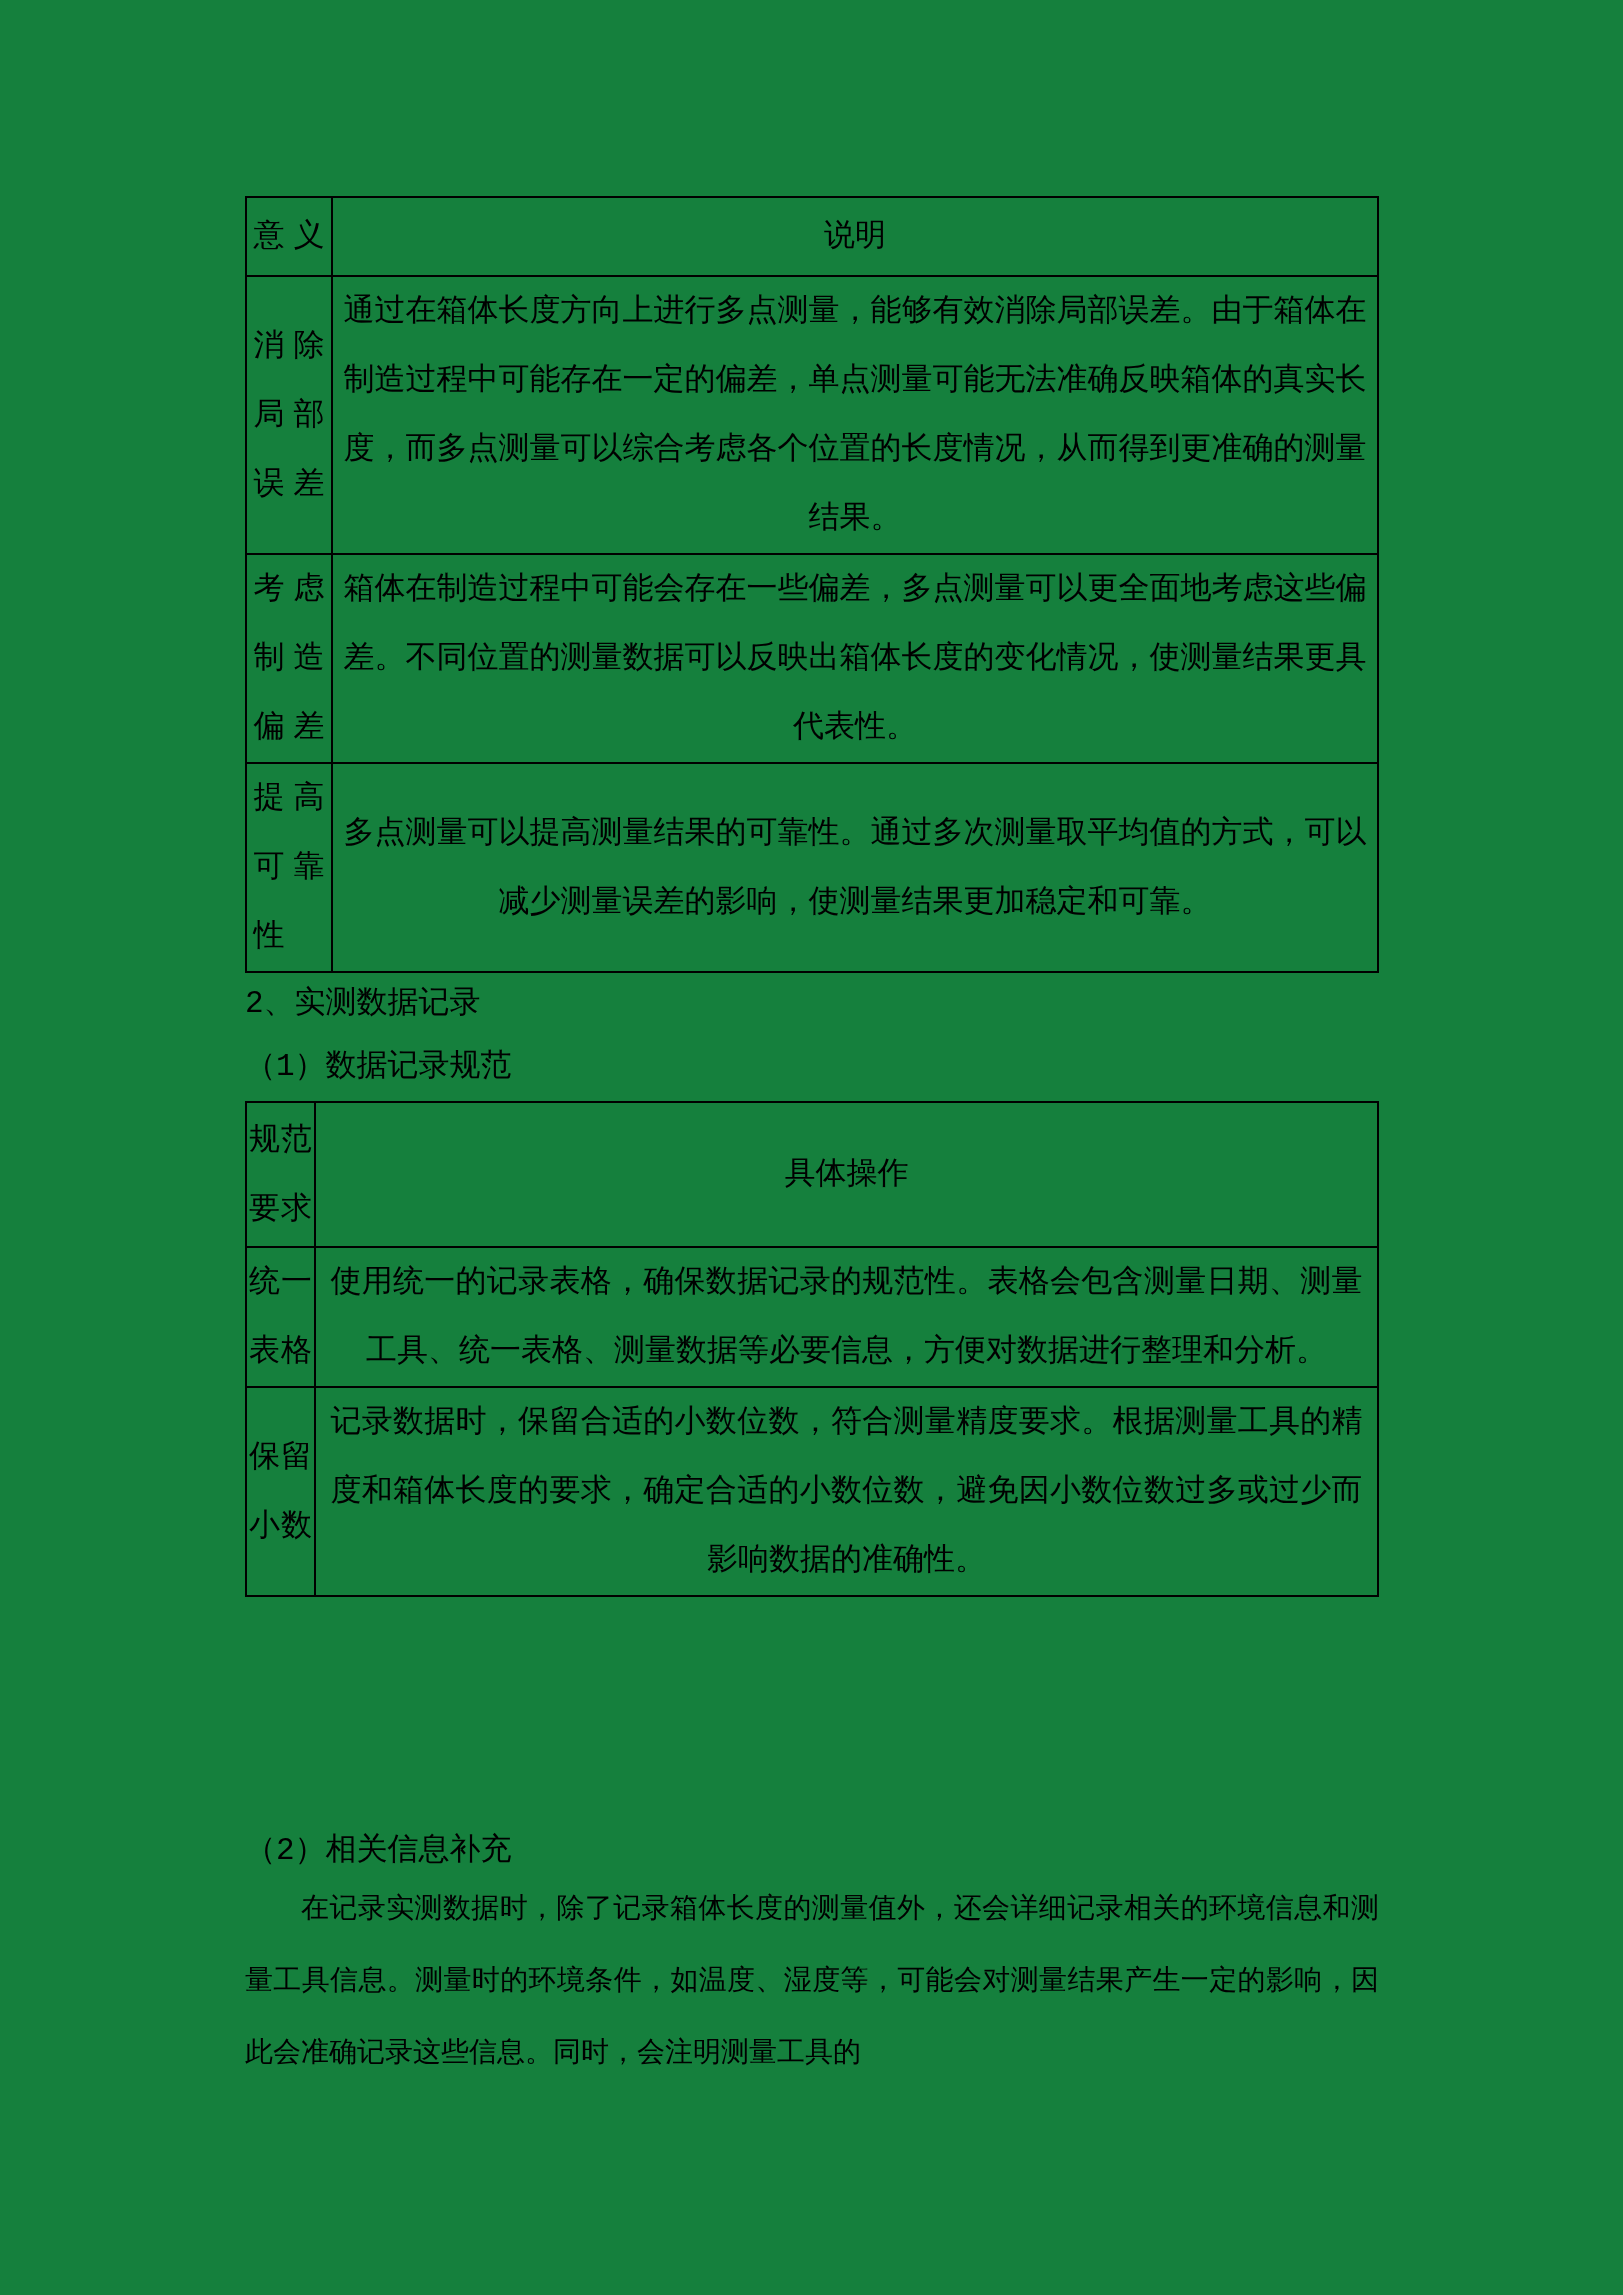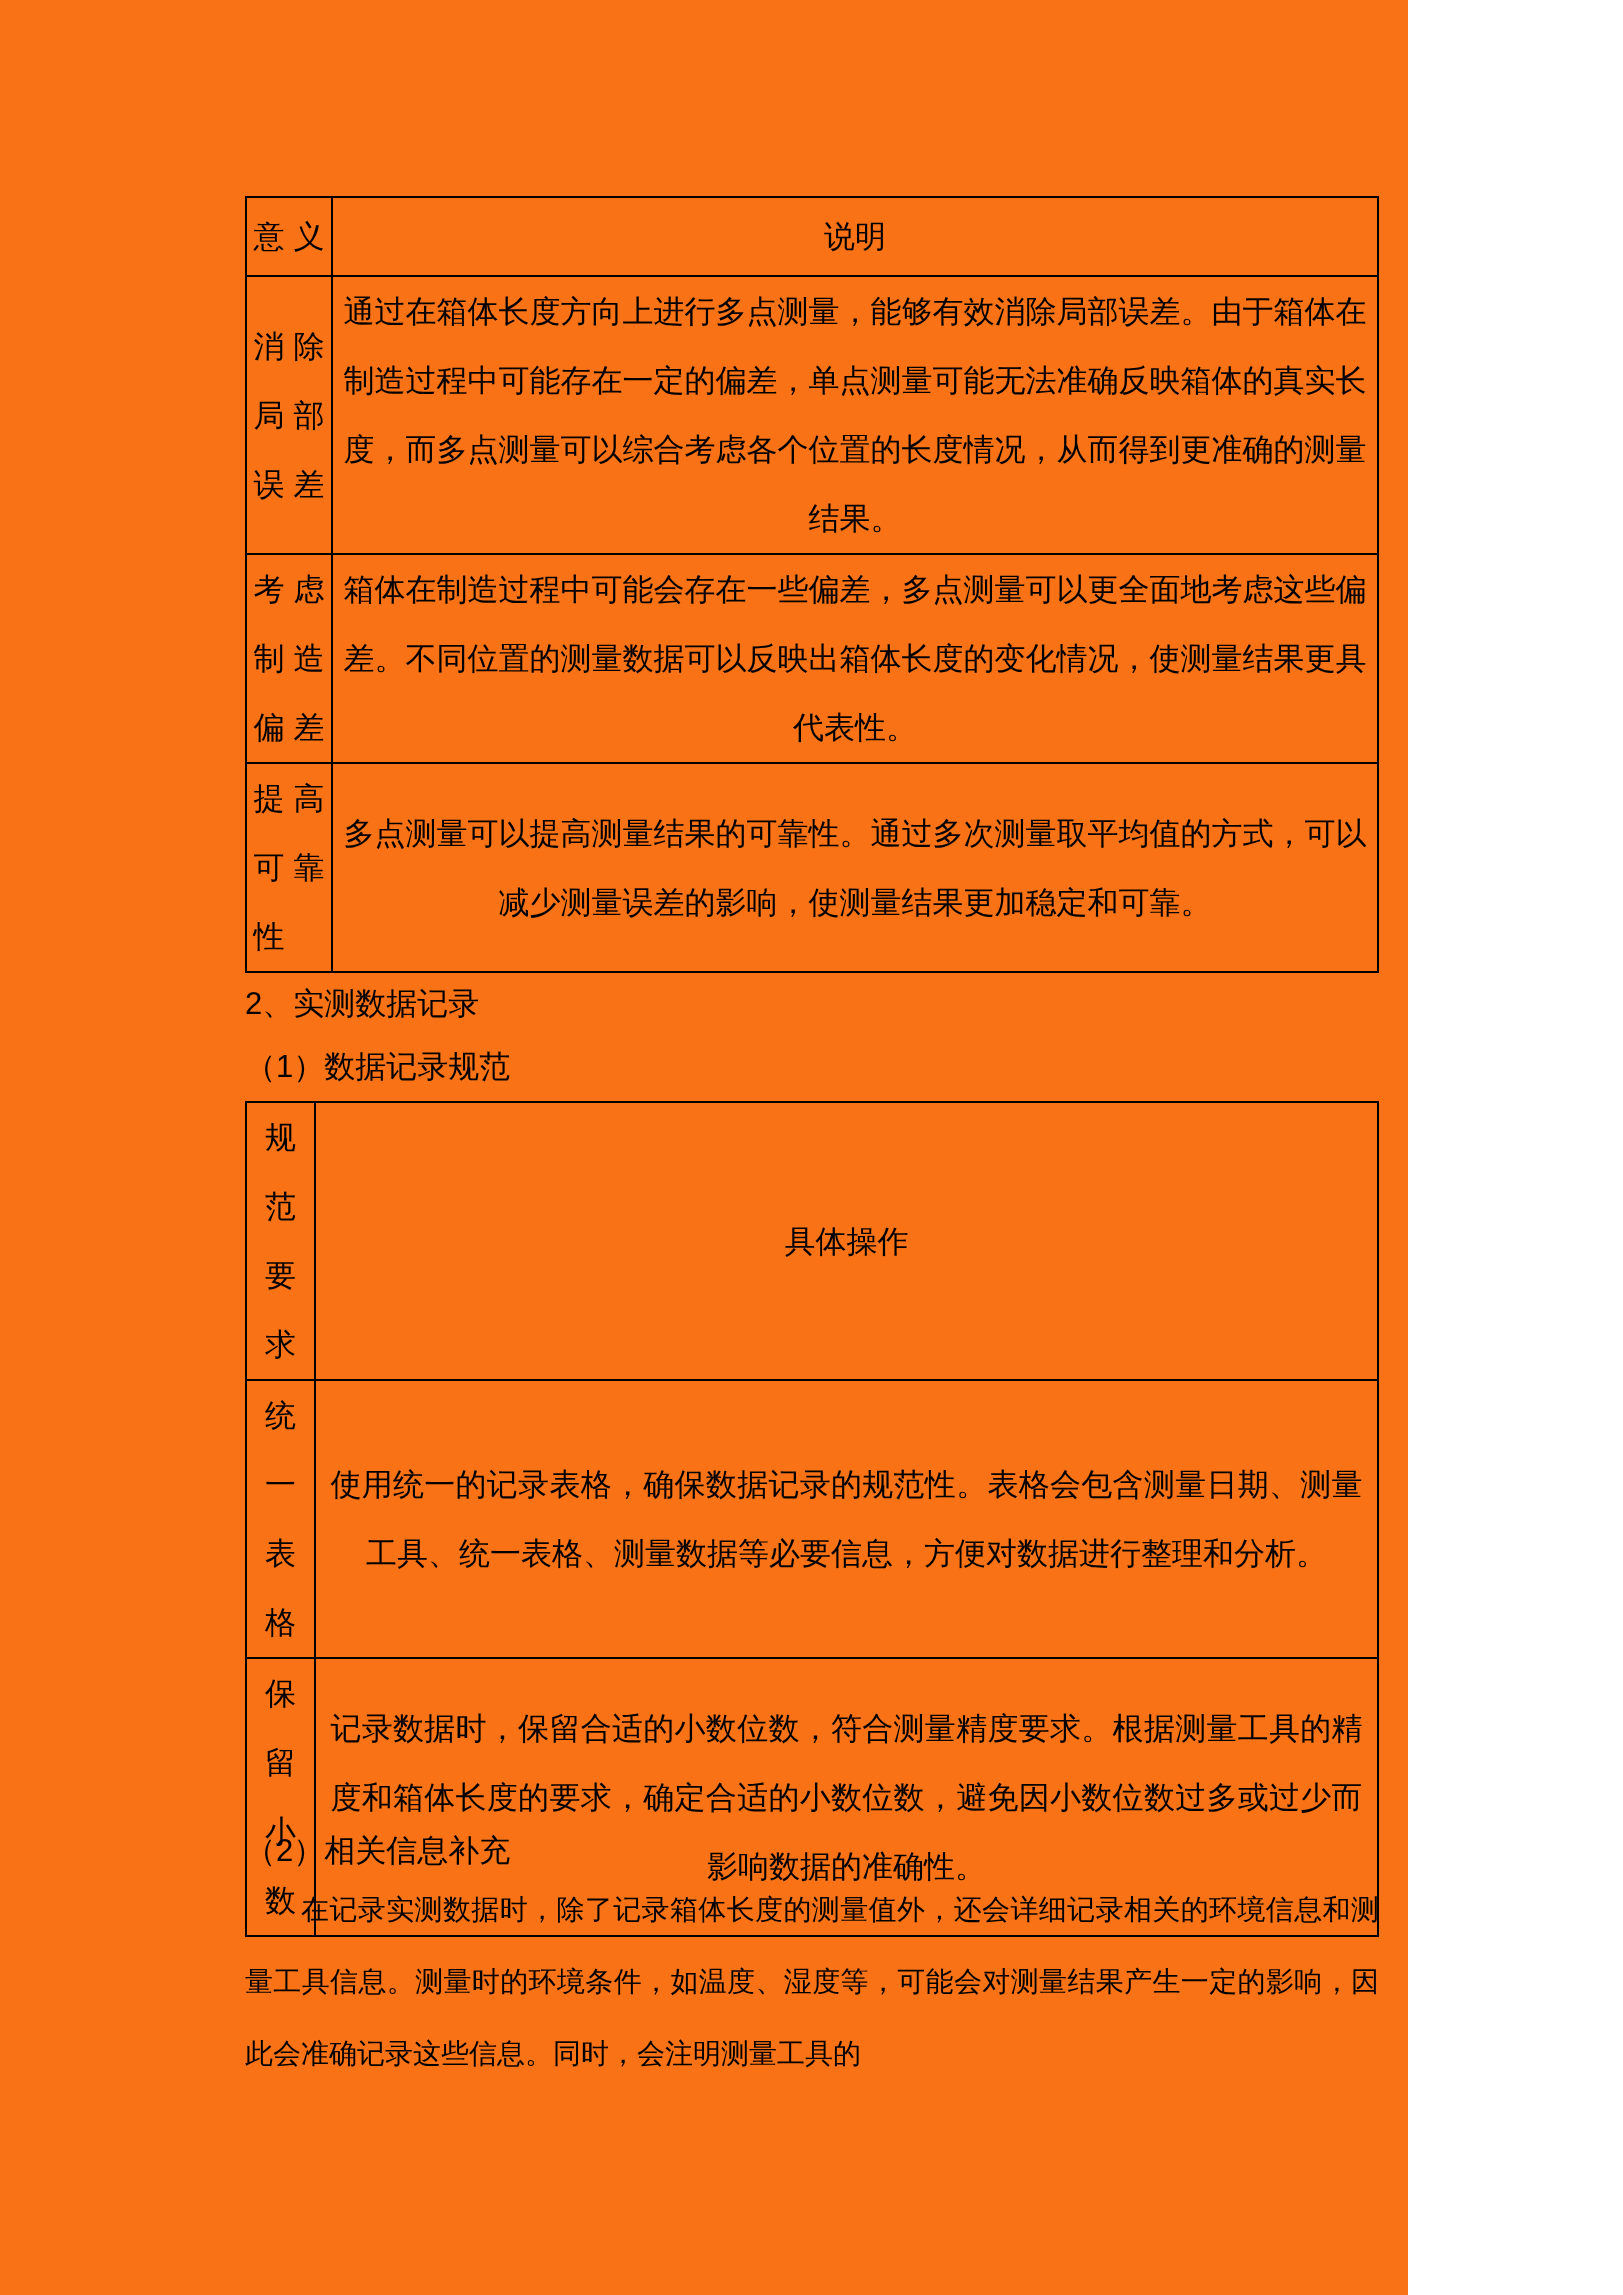--- a/index.html
+++ b/index.html
@@ -1,22 +1,22 @@
 <!DOCTYPE html>
 <html style="font-size:10.5px"><head>
 <meta charset="utf-8">
 <style>
   html, body { margin: 0; padding: 0; background: #ffffff; }
   .page {
     position: relative;
-    width: 1408px;
+    width: 1623px;
     height: 2295px;
-    background: #f97316;
+    background: #15803d;
     color: #000000;
-    font-family: Liberation Sans, sans-serif;
+    font-family: Liberation Mono, monospace;
     overflow: hidden;
   }
   .tbl {
     position: absolute;
     left: 245px;
     border-collapse: collapse;
     table-layout: fixed;
     width: 1134px;
     font-size: 31px;
     line-height: 69px;
@@ -31,21 +31,21 @@
   }
   .t1 { top: 196px; }
   .t2 { top: 1101px; }
   .t1 col.c1 { width: 86px; }
   .t2 col.c1 { width: 69px; }
   .label {
     text-align: justify;
     text-align-last: justify;
     padding: 0 6.5px;
   }
-  .t2 .label { padding: 0 18px; }
+  .t2 .label { padding: 0 2px; }
   .desc {
     text-align: justify;
     text-align-last: center;
     padding: 0 10.5px;
   }
   .t2 .desc { padding: 0 14.4px; }
   .hdr-desc {
     text-align: right;
     text-align-last: center;
     padding: 0 10.5px;

